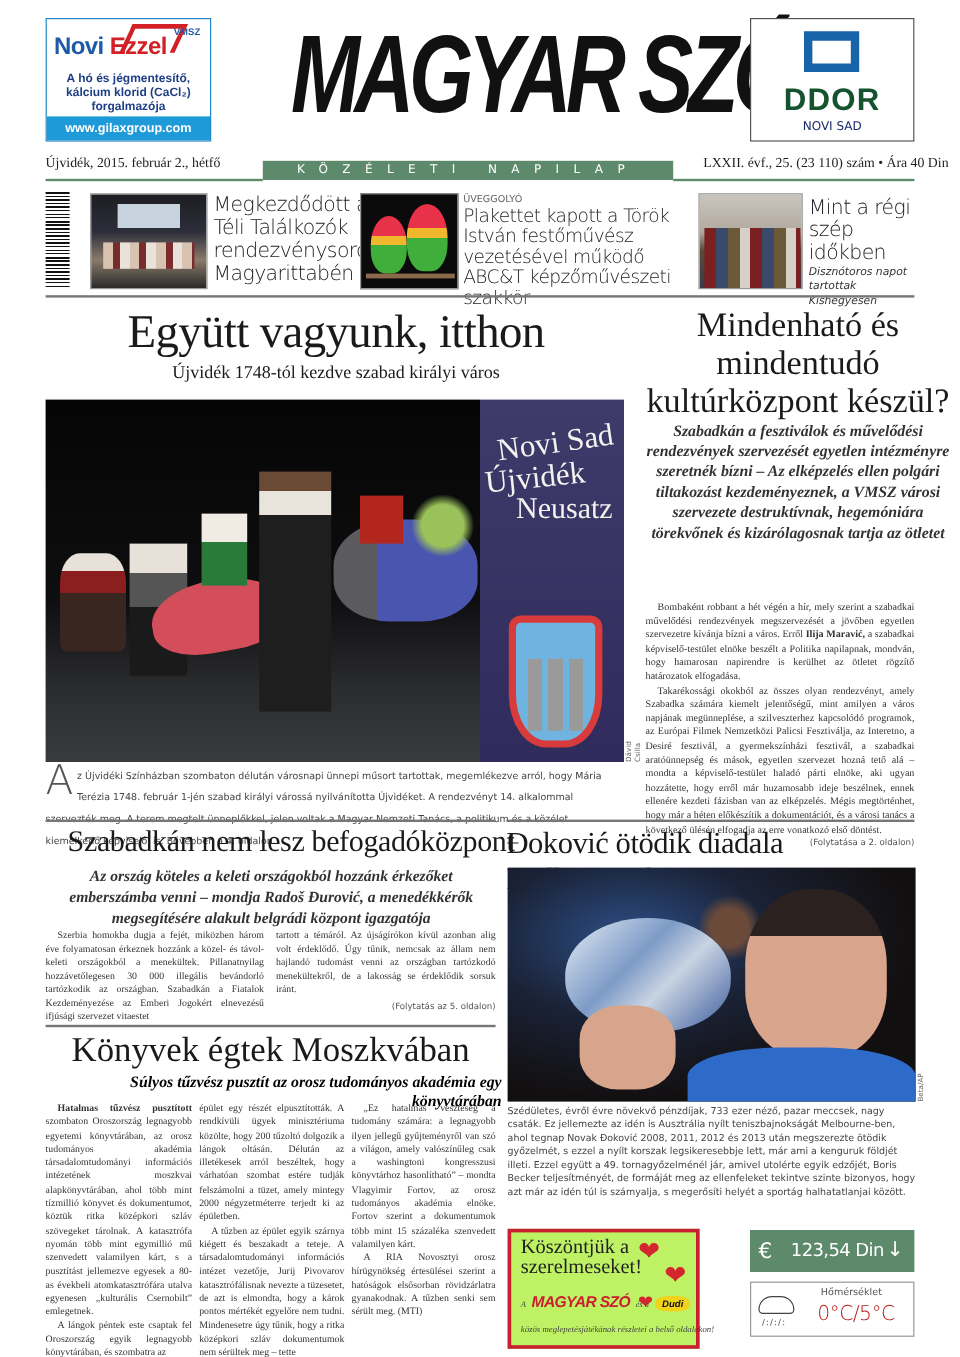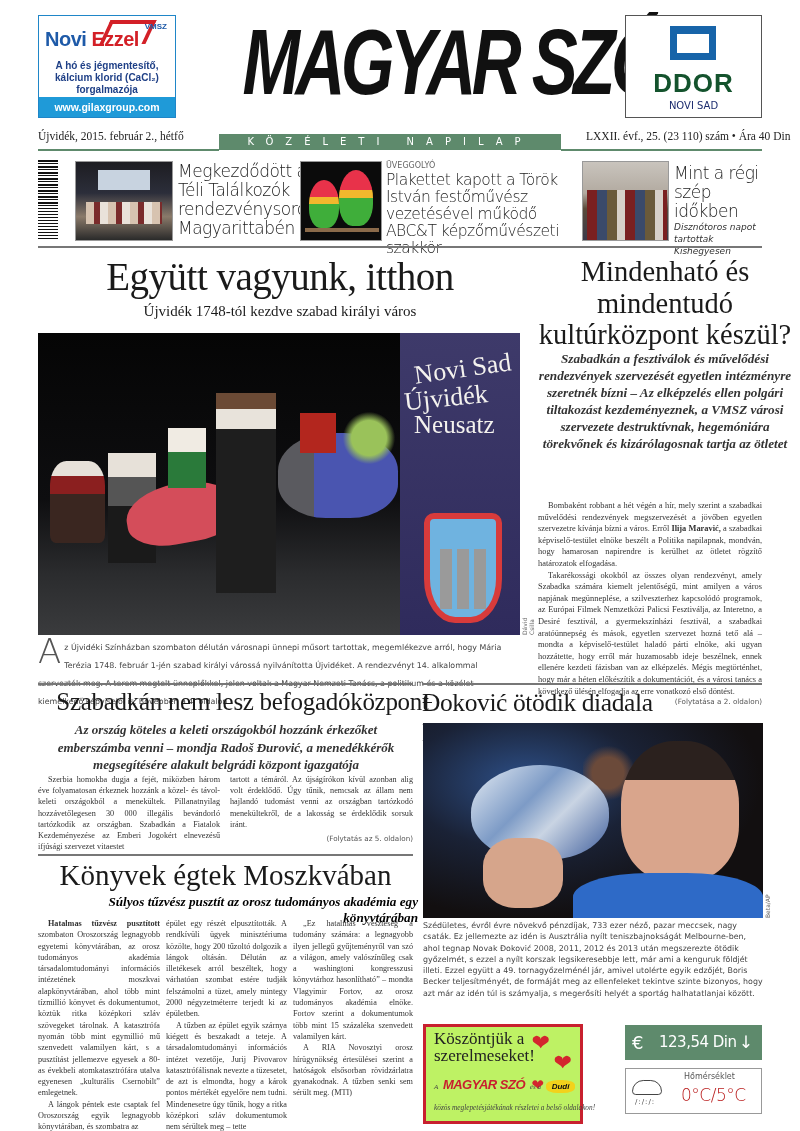--- a/index.html
+++ b/index.html
@@ -100,21 +100,21 @@
   <div style="position:absolute;left:130px;top:95px;width:38px;height:60px;background:linear-gradient(180deg,#f0ebe3 0 40%,#2a7a3a 40%)"></div>
   <div style="position:absolute;left:178px;top:60px;width:60px;height:200px;background:linear-gradient(180deg,#6b4a35 0 8%,#e8e3db 8% 18%,#1e1e1e 18%)"></div>
   <div style="position:absolute;left:240px;top:100px;width:120px;height:85px;border-radius:45% 45% 40% 40%;background:linear-gradient(90deg,#5a5a5f 0 30%,#4a55b0 30%)"></div>
   <div style="position:absolute;left:262px;top:80px;width:36px;height:40px;background:#b3261e"></div>
   <div style="position:absolute;left:305px;top:70px;width:52px;height:70px;background:radial-gradient(circle,#9ac25a 0 40%,transparent 60%)"></div>
 </div>
 <div class="abs" style="left:400px;top:333px;width:120px;height:302px;background:linear-gradient(180deg,#3e3a6a 0%,#2f2b5c 100%);overflow:hidden">
   <div class="serif" style="position:absolute;left:14px;top:22px;color:#f4f2ee;font-size:26px;line-height:28px">
     <div style="transform:rotate(-8deg)">Novi Sad</div>
     <div style="transform:rotate(-6deg);margin-left:-10px">Újvidék</div>
-    <div style="margin-left:0;font-size:25px">Neusatz</div>
+    <div style="margin-left:16px;font-size:25px">Neusatz</div>
   </div>
   <div style="position:absolute;left:24px;top:180px;width:78px;height:110px;border:6px solid #d83b3b;border-radius:10px 10px 40% 40%;background:#6fb3e0">
     <div style="position:absolute;left:10px;top:30px;width:46px;height:60px;background:repeating-linear-gradient(90deg,#9a9a9a 0 12px,#6fb3e0 12px 17px)"></div>
   </div>
 </div>
 <div class="abs credit" style="left:521px;top:600px;height:35px">Dávid Csilla</div>
 
 <div class="abs" style="left:38px;top:636px;width:482px">
   <span class="serif" style="float:left;font-size:34px;line-height:30px;color:#555;margin-right:3px;font-family:'DejaVu Sans',sans-serif;font-weight:200">A</span>
   <span class="cap" style="font-size:7.9px;line-height:10.5px">z Újvidéki Színházban szombaton délután városnapi ünnepi műsort tartottak, megemlékezve arról, hogy Mária Terézia 1748. február 1-jén szabad királyi várossá nyilvánította Újvidéket. A rendezvényt 14. alkalommal szervezték meg. A terem megtelt ünneplőkkel, jelen voltak a Magyar Nemzeti Tanács, a politikum és a közélet kiemelkedő képviselői is. Bővebben a 4. oldalon.</span>

